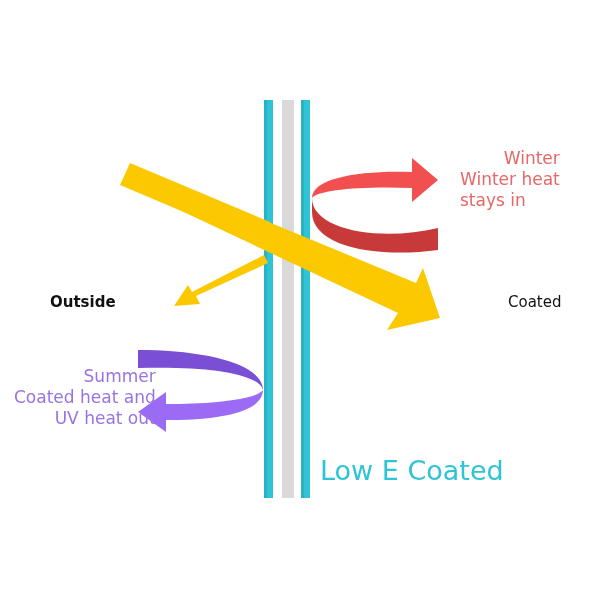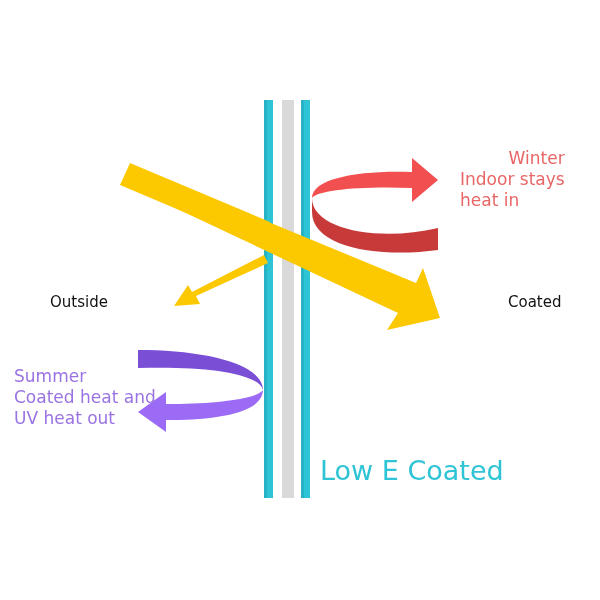--- a/index.html
+++ b/index.html
@@ -38,30 +38,30 @@
       <path d="M312,198 C312,178 360,170 412,172 L412,158 L438,180 L412,202 L412,188 C360,186 318,190 312,198 Z" fill="#f25050"></path>
     </g>
 
     <g>
       <path d="M138,350 C200,350 262,362 263,390 C258,372 200,366 138,368 Z" fill="#7a4fd6"></path>
       <path d="M263,390 C262,415 210,420 166,420 L166,432 L138,412 L166,392 L166,404 C208,404 256,400 263,390 Z" fill="#9b6bf5"></path>
     </g>
   </svg>
 
 
-  <div class="lbl lbl-dark" style="left:50px;top:292px;color:#111;">Outside</div>
+  <div class="lbl lbl-dark" style="left:50px;top:292px;color:#111;font-weight:bold;">Outside</div>
 
   <div class="lbl lbl-dark" style="left:508px;top:292px;color:#111;">Coated</div>
 
   <div style="position:absolute;left:460px;top:148px;color:#e86666;">
     <div class="lbl" style="position:static;text-align:right;">Winter</div>
-    <div class="lbl" style="position:static;">Indoor stays</div>
-    <div class="lbl" style="position:static;">heat in</div>
+    <div class="lbl" style="position:static;">Winter heat</div>
+    <div class="lbl" style="position:static;">stays in</div>
   </div>
 
-  <div style="position:absolute;left:14px;top:366px;color:#9a73e2;">
+  <div style="position:absolute;left:14px;top:366px;color:#9a73e2;text-align:right;">
     <div class="lbl" style="position:static;">Summer</div>
     <div class="lbl" style="position:static;">Coated heat and</div>
     <div class="lbl" style="position:static;">UV heat out</div>
   </div>
 
   <div class="lbl lbl-title" style="left:320px;top:455px;color:#2ec4d6;">Low E Coated</div>
 </div>
 
 </body></html>

